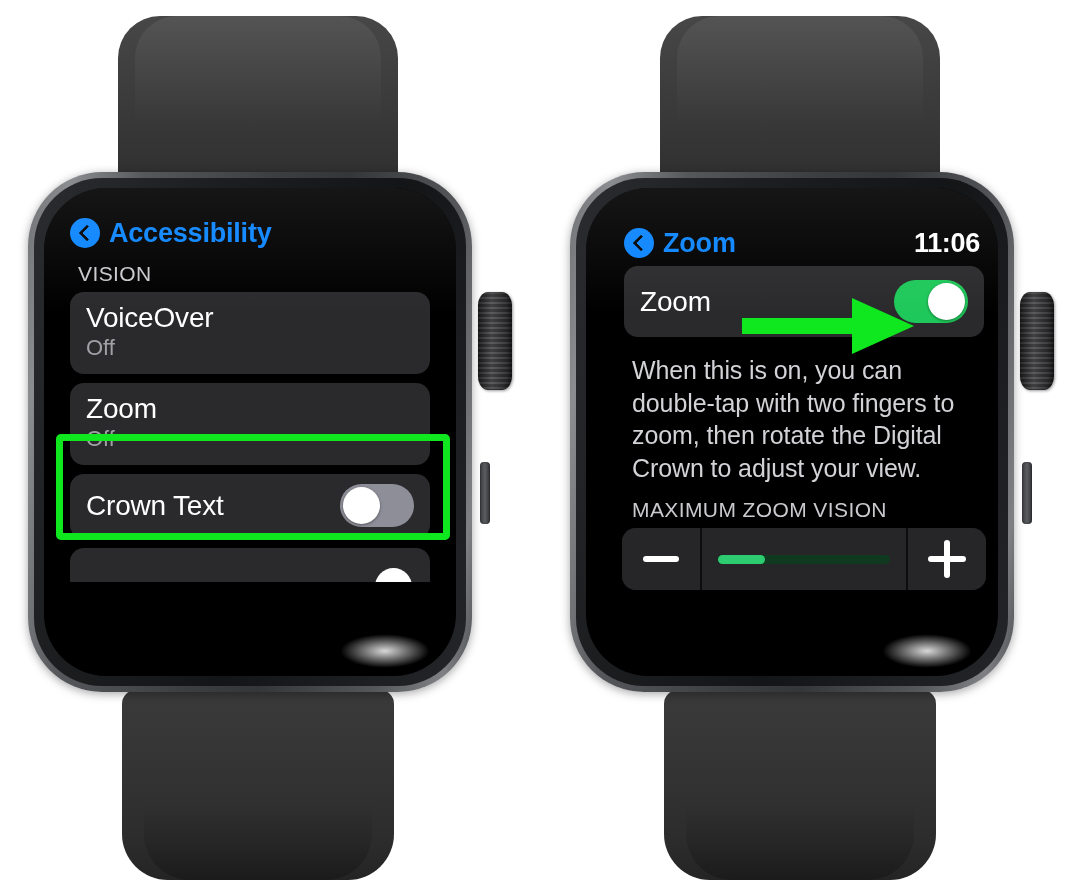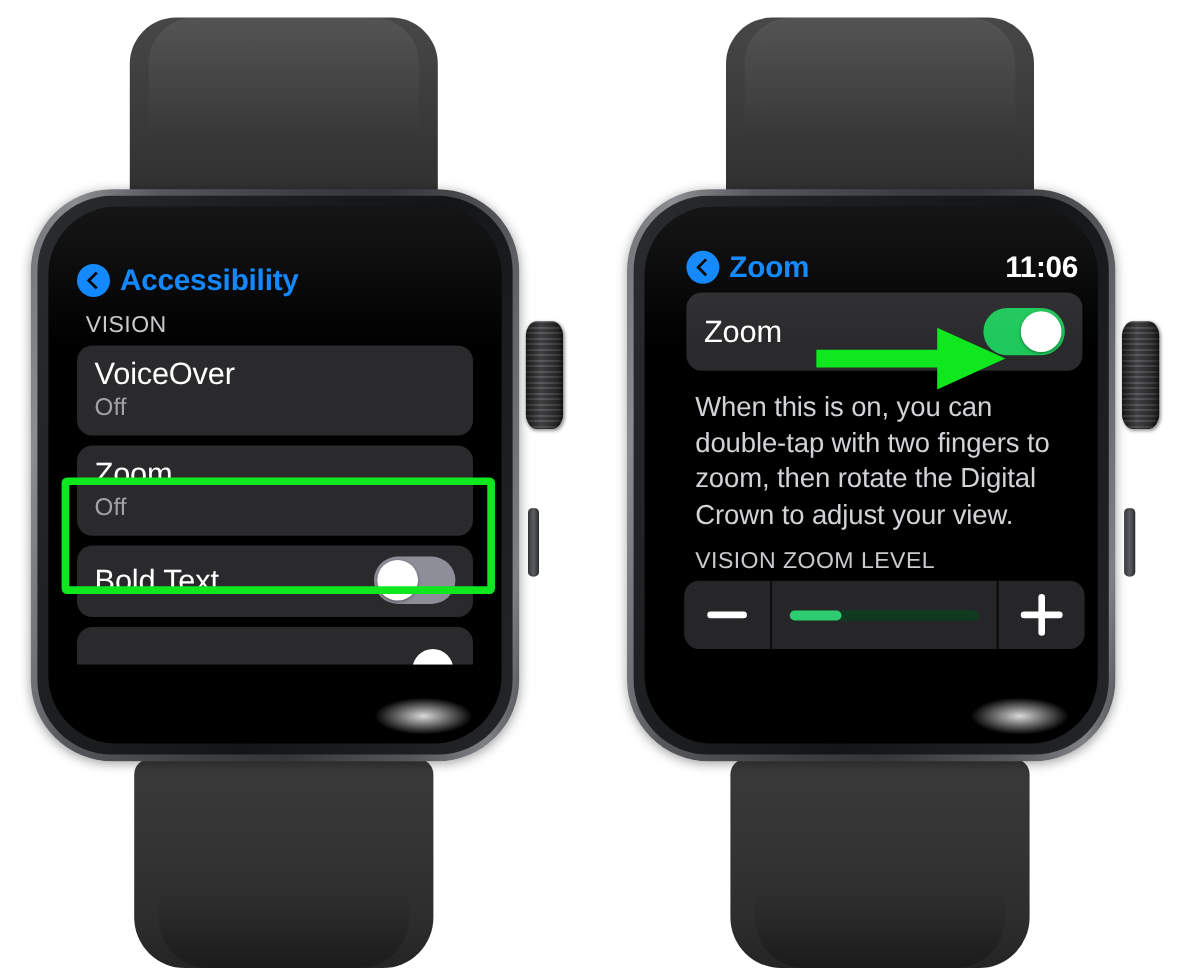--- a/index.html
+++ b/index.html
@@ -249,21 +249,21 @@
     <div class="case" style="left:28px;top:172px;width:444px;height:520px;">
       <div class="case-inner"></div>
     </div>
 
     <div class="crown" style="left:478px;top:292px;width:34px;height:98px;"></div>
     <div class="sidebtn" style="left:480px;top:462px;width:10px;height:62px;"></div>
 
     <div class="glass" style="left:44px;top:188px;width:412px;height:488px;">
       <div class="glass-glint" style="right:26px;bottom:8px;width:90px;height:34px;"></div>
 
-      <div class="screen" style="left:16px;top:44px;width:380px;height:428px;">
+      <div class="screen" style="left:16px;top:22px;width:380px;height:428px;">
 
         <div class="nav">
           <div class="back-circle">
             <span class="chev"></span>
           </div>
           <div class="nav-title">Accessibility</div>
         </div>
 
         <div class="group-header">VISION</div>
 
@@ -276,21 +276,21 @@
 
         <div class="row">
           <div class="row-texts">
             <span class="row-title">Zoom</span>
             <span class="row-sub">Off</span>
           </div>
         </div>
 
         <div class="row row-center">
           <div class="row-texts">
-            <span class="row-title">Bold Text</span>
+            <span class="row-title">Crown Text</span>
           </div>
           <div class="toggle off">
             <span class="knob"></span>
           </div>
         </div>
 
         <div class="row-partial">
           <span class="pknob"></span>
         </div>
 
@@ -330,21 +330,21 @@
           <div class="row-texts">
             <span class="row-title">Zoom</span>
           </div>
           <div class="toggle on">
             <span class="knob"></span>
           </div>
         </div>
 
         <div class="desc">When this is on, you can double-tap with two fingers to zoom, then rotate the Digital Crown to adjust your view.</div>
 
-        <div class="group-header" style="padding-top:14px;">VISION ZOOM LEVEL</div>
+        <div class="group-header" style="padding-top:14px;">MAXIMUM ZOOM VISION</div>
 
         <div class="stepper">
           <div class="seg seg-minus">
             <span class="glyph-minus"></span>
           </div>
           <div class="seg seg-slider">
             <div class="slider-track">
               <div class="slider-fill" style="width: 27%;"></div>
             </div>
           </div>

